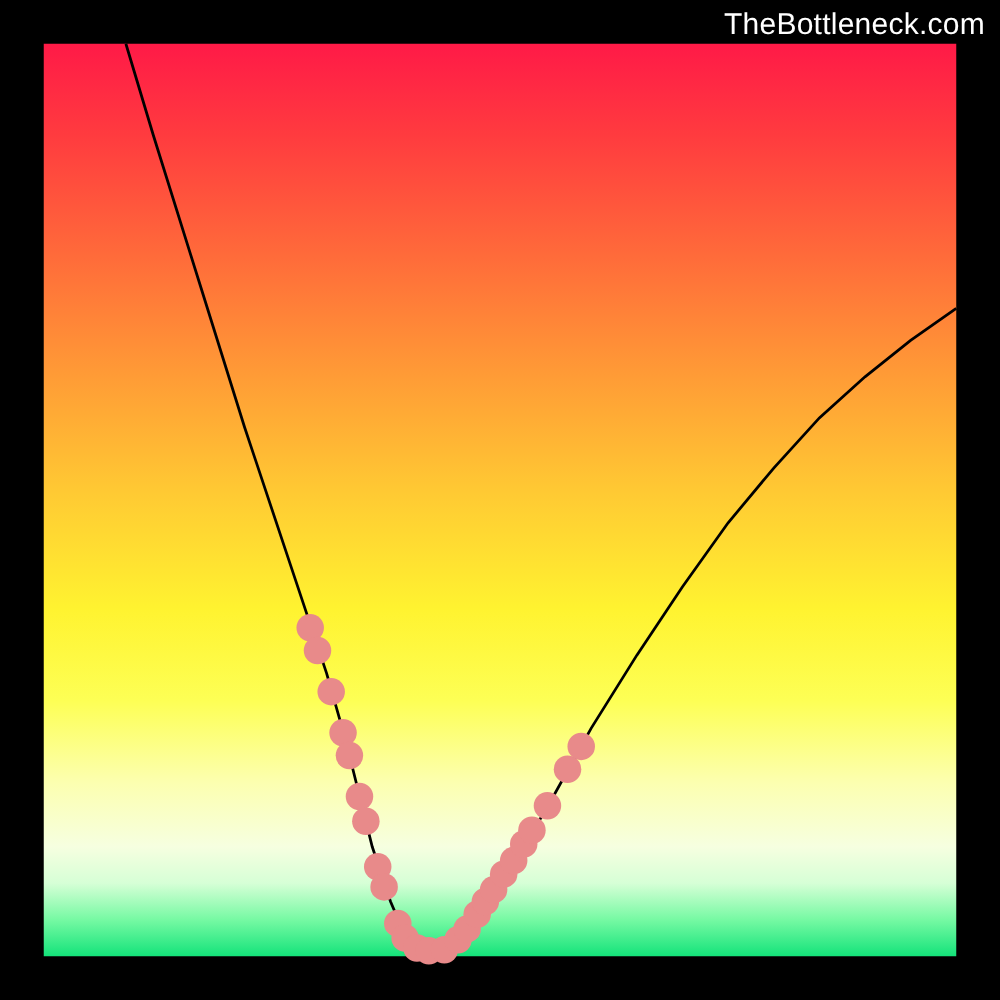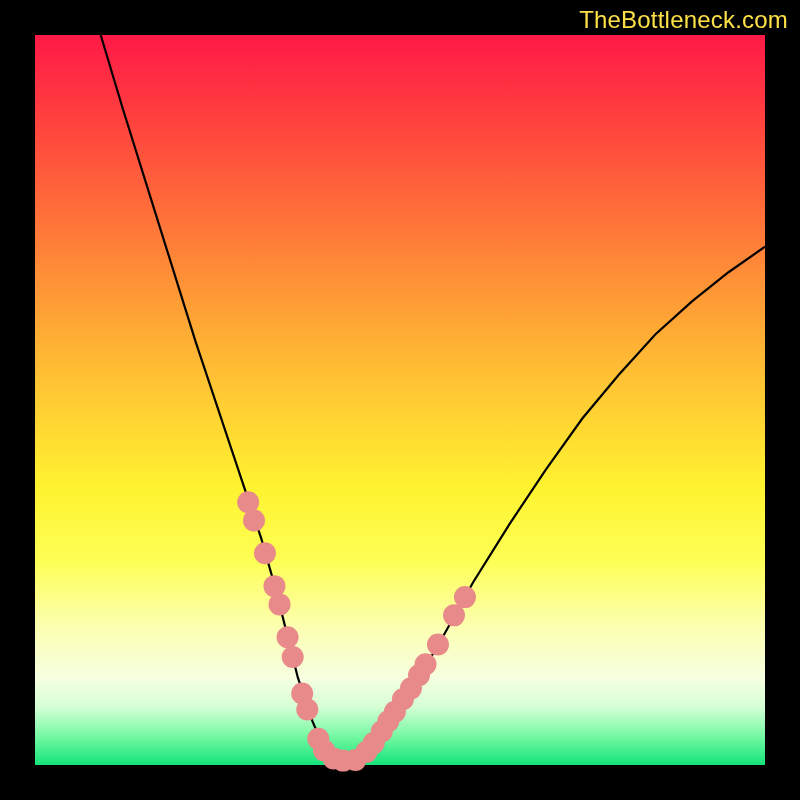--- a/index.html
+++ b/index.html
@@ -36,21 +36,21 @@
       #fcffb0 81%,
       #f6ffe0 88%,
       #d6ffd6 92%,
       #76f9a3 96%,
       #14e37a 100%);
   }
   .watermark {
     position: absolute;
     top: 6px;
     right: 12px;
-    color: #fde047;
+    color: #ffffff;
     font-size: 24px;
     font-weight: 540;
     letter-spacing: 0.2px;
   }
   svg.curve {
     position: absolute;
     left: 35px;
     top: 35px;
     width: 730px;
     height: 730px;

